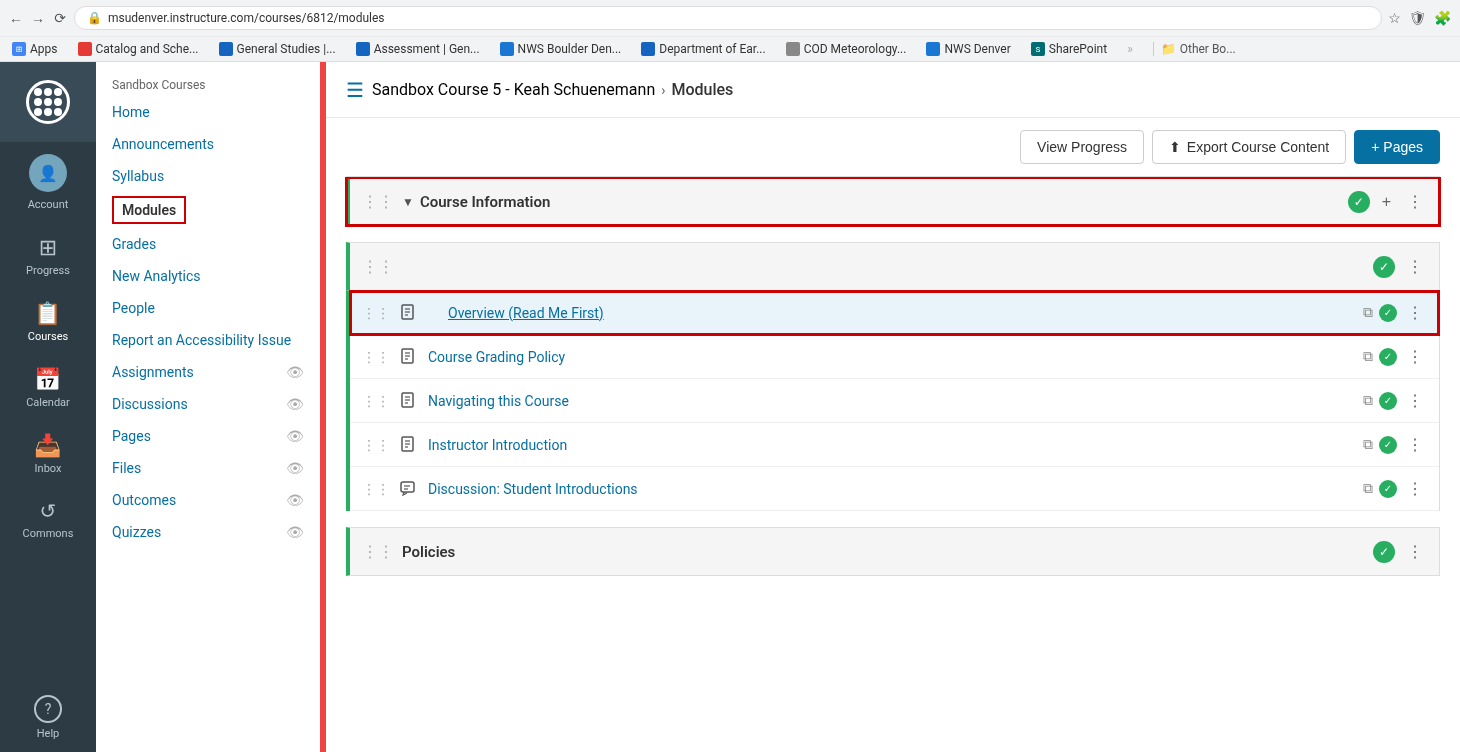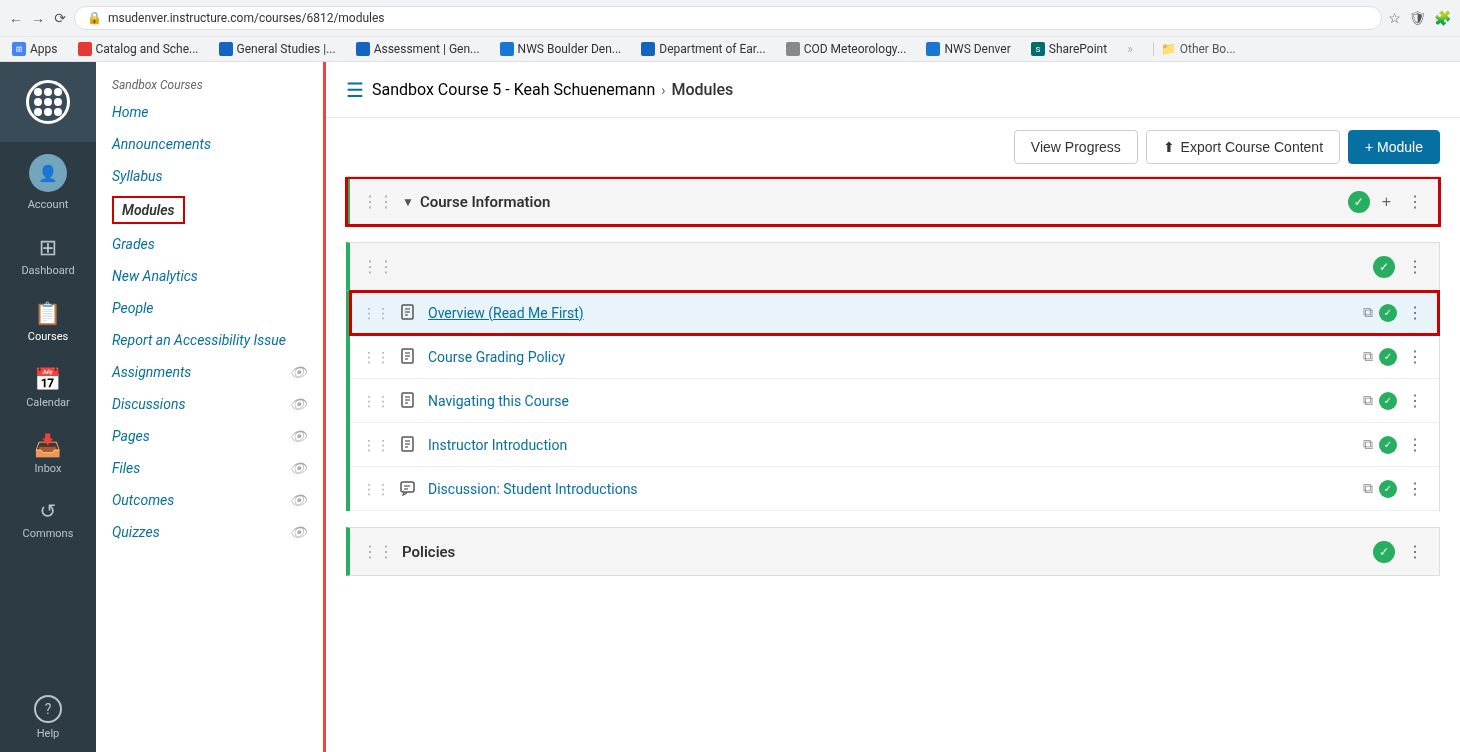--- a/index.html
+++ b/index.html
@@ -27,21 +27,21 @@
     .logo-circle { width: 44px; height: 44px; border: 3px solid #fff; border-radius: 50%; display: flex; align-items: center; justify-content: center; }
     .logo-dots { display: grid; grid-template-columns: repeat(3,8px); gap: 2px; }
     .logo-dot { width: 8px; height: 8px; background: #fff; border-radius: 50%; }
     .nav-item { width: 96px; display: flex; flex-direction: column; align-items: center; justify-content: center; padding: 12px 4px; cursor: pointer; color: #b8c4cc; gap: 4px; }
     .nav-item.active { color: #fff; }
     .nav-item .nav-icon { font-size: 22px; }
     .nav-item .nav-label { font-size: 11px; text-align: right; }
     .nav-avatar { width: 38px; height: 38px; background: #73a6bc; border-radius: 50%; display: flex; align-items: center; justify-content: center; color: white; font-size: 16px; margin-bottom: 2px; }
 
     
-    .course-sidebar { width: 230px; background: #fff; border-right: 3px solid #ef4444; display: flex; flex-direction: column; flex-shrink: 0; overflow-y: auto; padding-top: 8px; font-style: italic; }
+    .course-sidebar { width: 230px; background: #fff; border-right: 6px solid #ef4444; display: flex; flex-direction: column; flex-shrink: 0; overflow-y: auto; padding-top: 8px; }
     .sidebar-breadcrumb { font-size: 12px; color: #666; padding: 8px 16px 4px; }
     .sidebar-nav-item { padding: 8px 16px; color: #0770a3; font-size: 14px; cursor: pointer; display: flex; align-items: center; justify-content: space-between; }
     .sidebar-nav-item .eye-icon { color: #aaa; font-size: 14px; }
 
     
     .main-content { flex: 1; display: flex; flex-direction: column; overflow: hidden; background: #fff; }
     .main-header { display: flex; align-items: center; padding: 0 20px; height: 56px; border-bottom: 1px solid #e8e8e8; gap: 8px; flex-shrink: 0; }
     .hamburger { color: #0770a3; font-size: 20px; cursor: pointer; }
     .breadcrumb { display: flex; align-items: center; gap: 6px; font-size: 16px; }
     .breadcrumb a { color: #000000; text-decoration: none; cursor: pointer; }
@@ -66,21 +66,21 @@
     .check-circle { width: 22px; height: 22px; background: #27ae60; border-radius: 50%; display: flex; align-items: center; justify-content: center; color: white; font-size: 12px; }
     .icon-btn { background: none; border: none; cursor: pointer; color: #666; font-size: 16px; padding: 2px 4px; }
 
     
     .module-items { border-left: 4px solid #27ae60; border-right: 1px solid #ddd; }
     .module-item { display: flex; align-items: center; padding: 10px 12px; background: #fff; border-bottom: 1px solid #eee; }
     .module-item.highlighted { outline: 3px solid #cc0000; outline-offset: -2px; background: #e8f4f9; }
     .item-drag { color: #aaa; margin-right: 8px; font-size: 14px; cursor: grab; }
     .item-icon { width: 22px; height: 22px; margin-right: 8px; display: flex; align-items: center; justify-content: center; color: #666; font-size: 16px; flex-shrink: 0; }
     .item-title { flex: 1; color: #0770a3; cursor: pointer; font-size: 14px; }
-    .item-title.underlined { text-decoration: underline; }
+    .item-title.underlined { text-decoration: underline; margin-left: 20px; }
     .item-actions { display: flex; align-items: center; gap: 6px; margin-left: auto; }
     .copy-icon { color: #888; font-size: 14px; }
   </style>
 </head>
 <body>
 
 <div class="browser-chrome">
   <div class="browser-toolbar">
     <button class="browser-btn">←</button>
     <button class="browser-btn">→</button>
@@ -154,21 +154,21 @@
           <div class="logo-dot"></div>
         </div>
       </div>
     </div>
     <div class="nav-item">
       <div class="nav-avatar">👤</div>
       <span class="nav-label">Account</span>
     </div>
     <div class="nav-item">
       <span class="nav-icon">⊞</span>
-      <span class="nav-label">Dashboard</span>
+      <span class="nav-label">Progress</span>
     </div>
     <div class="nav-item active">
       <span class="nav-icon">📋</span>
       <span class="nav-label">Courses</span>
     </div>
     <div class="nav-item">
       <span class="nav-icon">📅</span>
       <span class="nav-label">Calendar</span>
     </div>
     <div class="nav-item">
@@ -250,21 +250,21 @@
 
     <div class="modules-toolbar">
       <button class="btn btn-outline">
         <span>View Progress</span>
       </button>
       <button class="btn btn-outline">
         <span>⬆</span>
         <span>Export Course Content</span>
       </button>
       <button class="btn btn-primary">
-        <span>+ Module</span>
+        <span>+ Pages</span>
       </button>
     </div>
 
     <div style="height:1px; background:#ddd; margin: 0 20px;"></div>
 
     <div class="modules-list">
 
       <div class="module-group" style="margin-bottom:16px;">
         <div class="module-header highlighted" style="outline: 3px solid #cc0000; outline-offset: -2px;">
           <span class="module-drag">⋮⋮</span>

